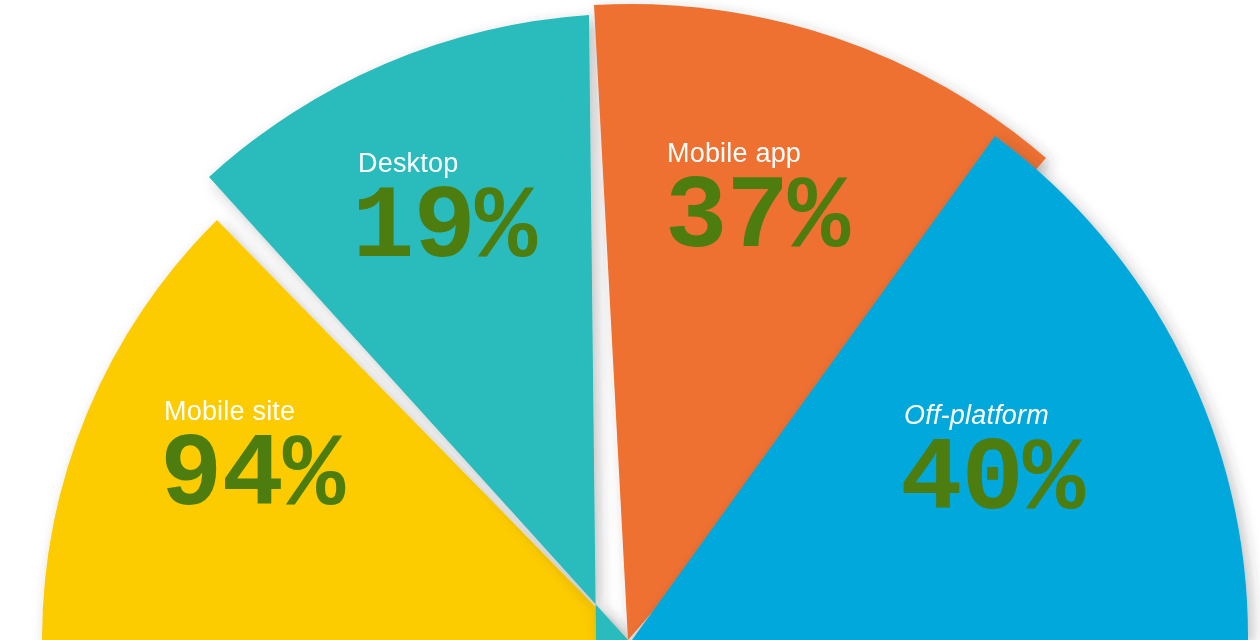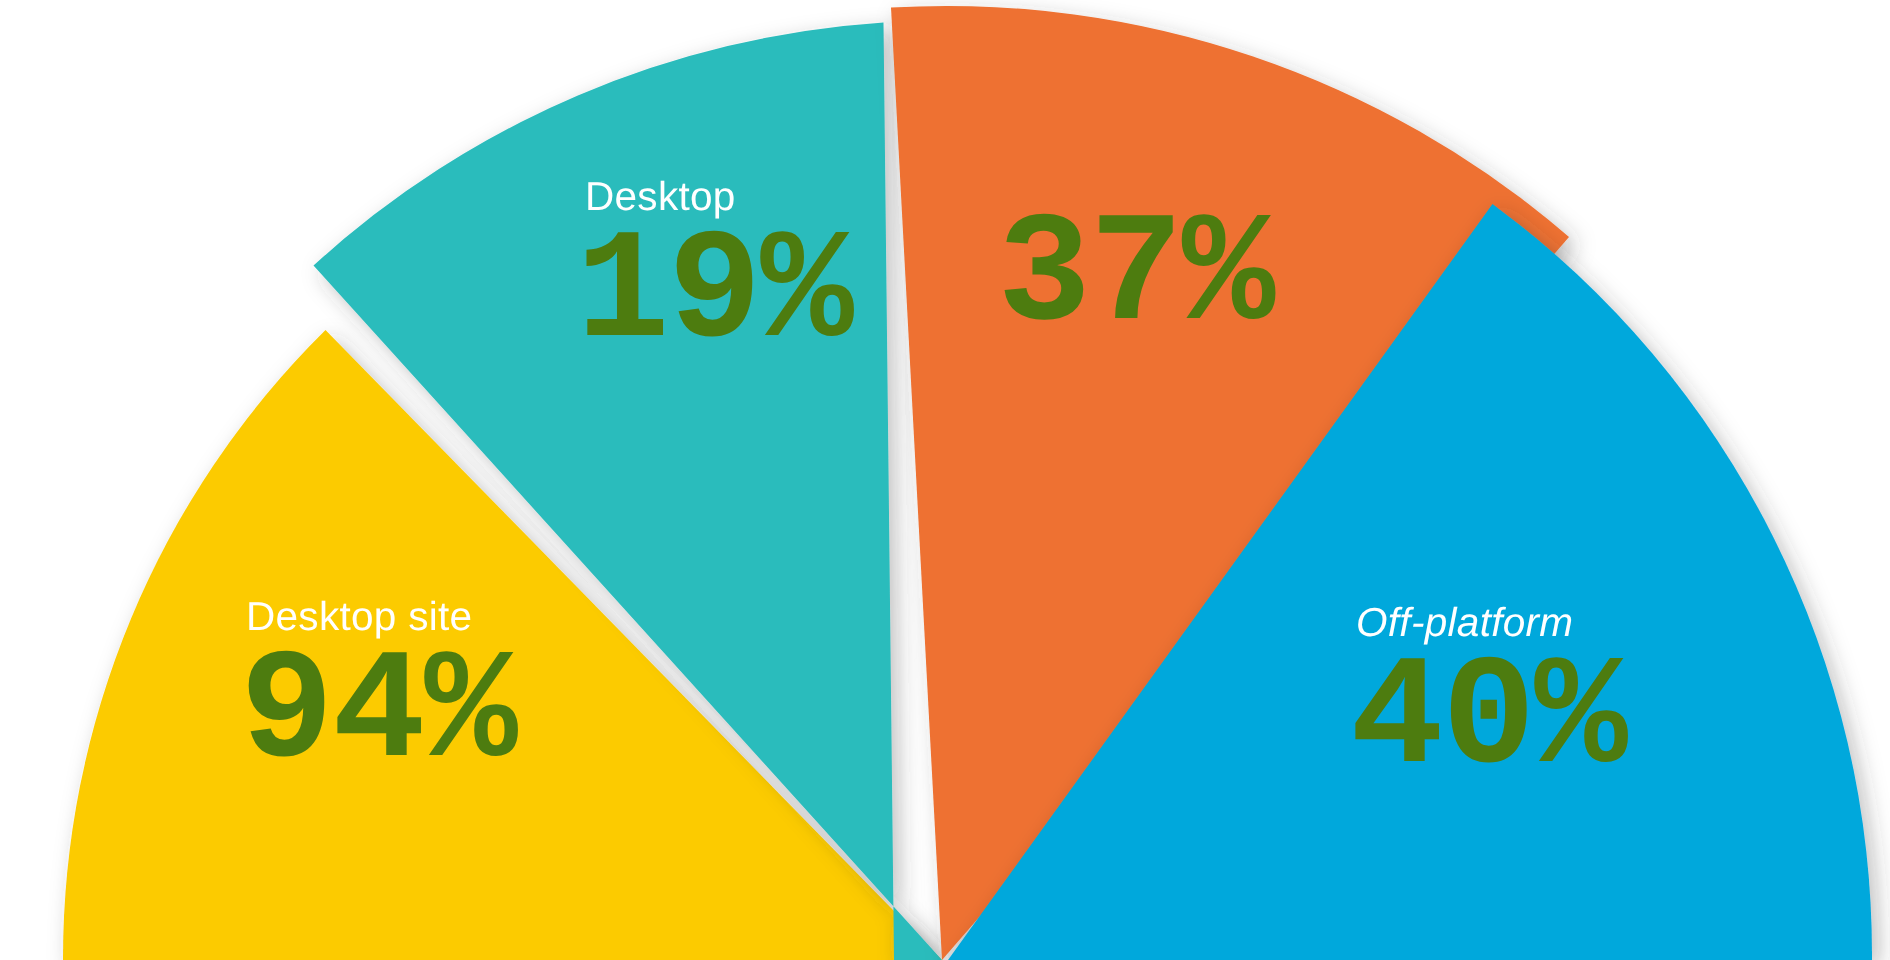--- a/index.html
+++ b/index.html
@@ -48,21 +48,21 @@
     font-family: Liberation Mono, monospace;
     font-weight: 700;
     font-size: 104px;
     letter-spacing: -1px;
     color: #4d7c0f;
     display: block;
     line-height: 0.88;
   }
   
   #label-mobile-site  { left: 160px; top: 398px; }
-  #label-desktop      { left: 352px; top: 118px; margin-left: 32px; }
+  #label-desktop      { left: 352px; top: 150px; }
   #label-mobile-app   { left: 665px; top: 140px; }
   #label-off-platform { left: 900px; top: 402px; }
 
   #label-desktop .slice-name  { margin-left: 6px; }
   #label-mobile-app .slice-name { margin-left: 2px; }
   #label-off-platform .slice-name { margin-left: 4px; font-style: italic; }
   #label-mobile-site .slice-name { margin-left: 4px; }
 </style>
 </head>
 <body>
@@ -92,30 +92,31 @@
              A 636 636 0 0 1 1046 158
              Z"></path>
 
     <path filter="url(#slice-shadow)" fill="#06A8DC" d="M 632 640
              L 995 136
              A 621 621 0 0 1 1248 640
              Z"></path>
   </svg>
 
   <div class="slice-label-group" id="label-mobile-site">
-    <span class="slice-name">Desktop site</span>
+    <span class="slice-name">Mobile site</span>
     <span class="slice-value">94%</span>
   </div>
 
   <div class="slice-label-group" id="label-desktop">
     <span class="slice-name">Desktop</span>
     <span class="slice-value">19%</span>
   </div>
 
   <div class="slice-label-group" id="label-mobile-app">
+    <span class="slice-name">Mobile app</span>
     <span class="slice-value">37%</span>
   </div>
 
   <div class="slice-label-group" id="label-off-platform">
     <span class="slice-name">Off-platform</span>
     <span class="slice-value">40%</span>
   </div>
 
 </div>
 

